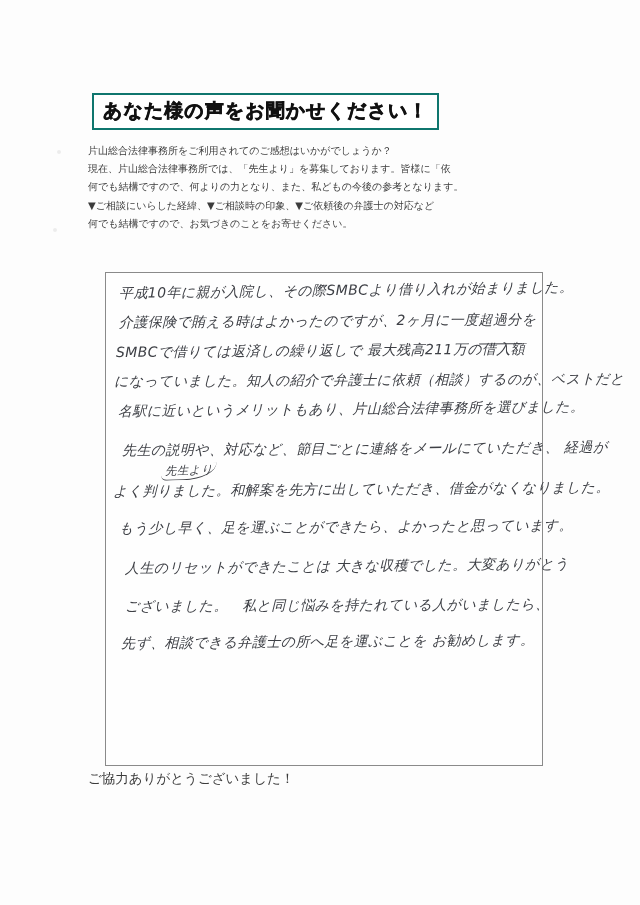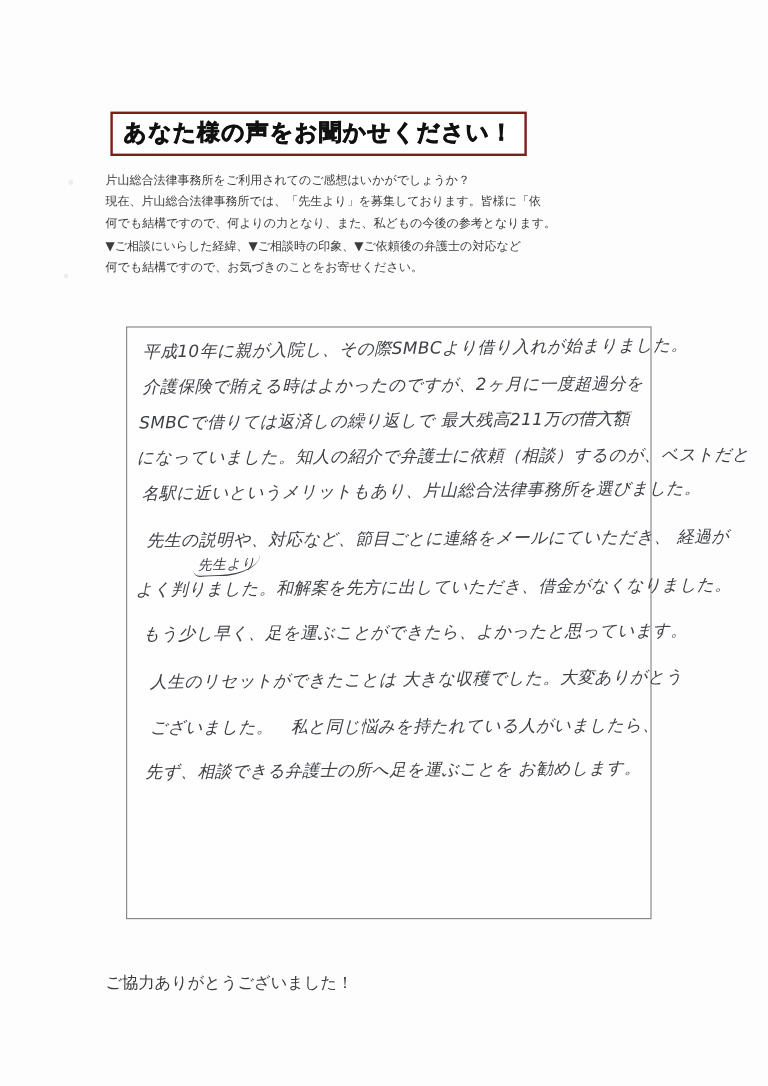--- a/index.html
+++ b/index.html
@@ -18,21 +18,21 @@
   .speck {
     position: absolute;
     width: 4px; height: 4px;
     border-radius: 50%;
     background: #ececec;
   }
   .title-box {
     position: absolute;
     left: 92px;
     top: 93px;
-    border: 2px solid #7f1d1d;
+    border: 2px solid #0f766e;
     background: #fff;
     padding: 3px 9px 4px 9px;
   }
   .title-box span {
     font-size: 19px;
     font-weight: 900;
     color: #111;
     letter-spacing: 1px;
     -webkit-text-stroke: 0.6px #111;
   }
@@ -73,21 +73,20 @@
     padding: 0 4px 1px 4px;
     border-bottom: 1.5px solid #3e4046;
     border-radius: 0 0 60% 10% / 0 0 100% 30%;
   }
   .closing {
     position: absolute;
     left: 88px;
     top: 770px;
     color: #3c3c3c;
     font-size: 13.5px;
-    margin-top: 40px;
   }
 </style>
 </head>
 <body>
 
 <div class="page">
 
   <div class="speck" style="left:57px; top:150px;"></div>
   <div class="speck" style="left:53px; top:228px;"></div>
 

